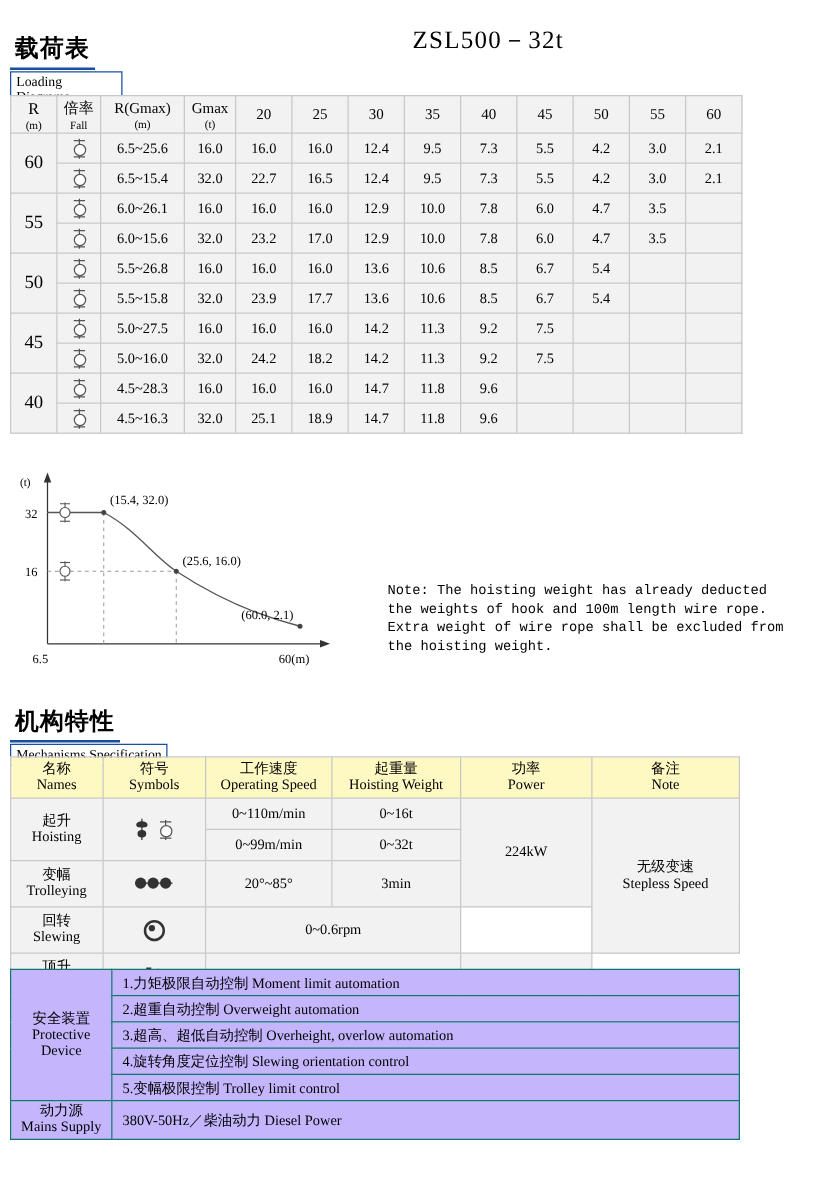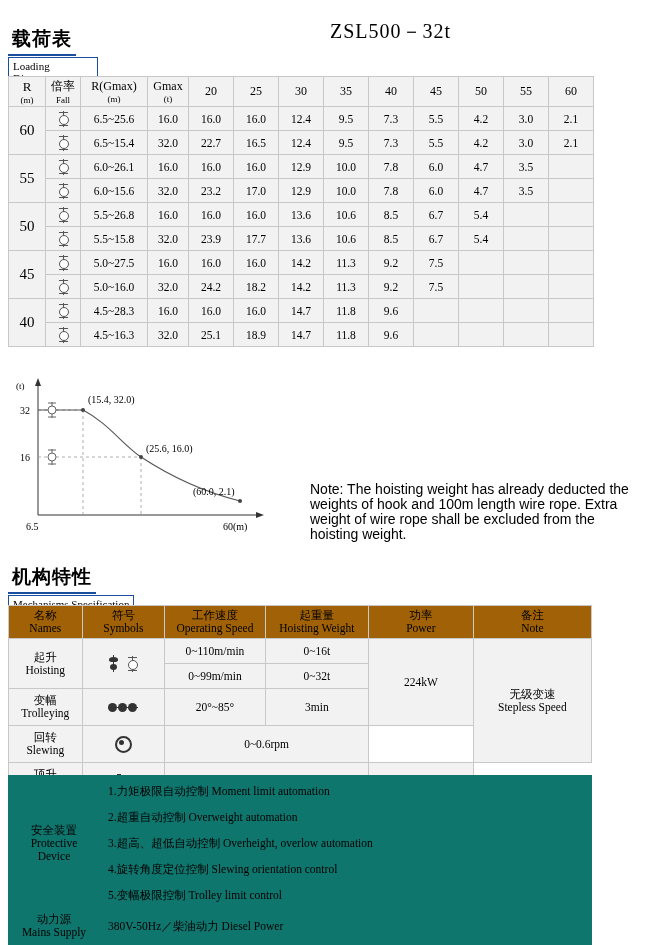--- a/index.html
+++ b/index.html
@@ -84,61 +84,60 @@
 
   
   .chart{position:absolute;left:8px;top:375px;width:300px;height:165px;}
   .note-cn{
     position:absolute;left:310px;top:425px;width:330px;
     font-size:11.5px;line-height:16px;
     font-family:"Liberation Serif", serif;
   }
   .note-en{
     position:absolute;left:310px;top:466px;width:330px;
-    font-size:14px;line-height:15px;
-    font-family:Liberation Sans, sans-serif;
-    margin-top:16px;
+    font-size:11px;line-height:15px;
+    font-family:Liberation Mono, monospace;
   }
 
   
   .mech-title{position:absolute;left:8px;top:548px;width:130px;}
 
   .mech-tbl{
     position:absolute;left:8px;top:605px;
     border-collapse:collapse;
     font-size:11.5px;
     width:584px;
     font-family:"Liberation Serif", serif;
   }
   .mech-tbl td{
     border:1px solid #c8c8c8;
     text-align:center;
     vertical-align:middle;
     background:#f2f2f2;
     height:22px;
     line-height:13px;
   }
-  .mech-tbl .head td{background:#a16207;height:30px;}
+  .mech-tbl .head td{background:#fef9c3;height:30px;}
   .m-c1{width:72px;}
   .m-c2{width:82px;}
   .m-c3{width:100px;}
   .m-c4{width:104px;}
   .m-c5{width:106px;}
   .m-c6{width:120px;}
 
   .safety-tbl{
     position:absolute;left:8px;top:775px;
     border-collapse:collapse;
     font-size:11.5px;
     width:584px;
     font-family:"Liberation Serif", serif;
   }
   .safety-tbl td{
-    border:6px solid #0f766e;
-    background:#0f766e;
+    border:1px solid #0f766e;
+    background:#c4b5fd;
     vertical-align:middle;
     height:20px;
     padding:0 4px;
   }
   .safety-tbl .lbl{width:72px;text-align:center;line-height:13px;}
   .safety-tbl .itm{text-align:left;padding-left:8px;}
 
   .footer-note{
     position:absolute;left:355px;top:901px;
     font-size:10.5px;

